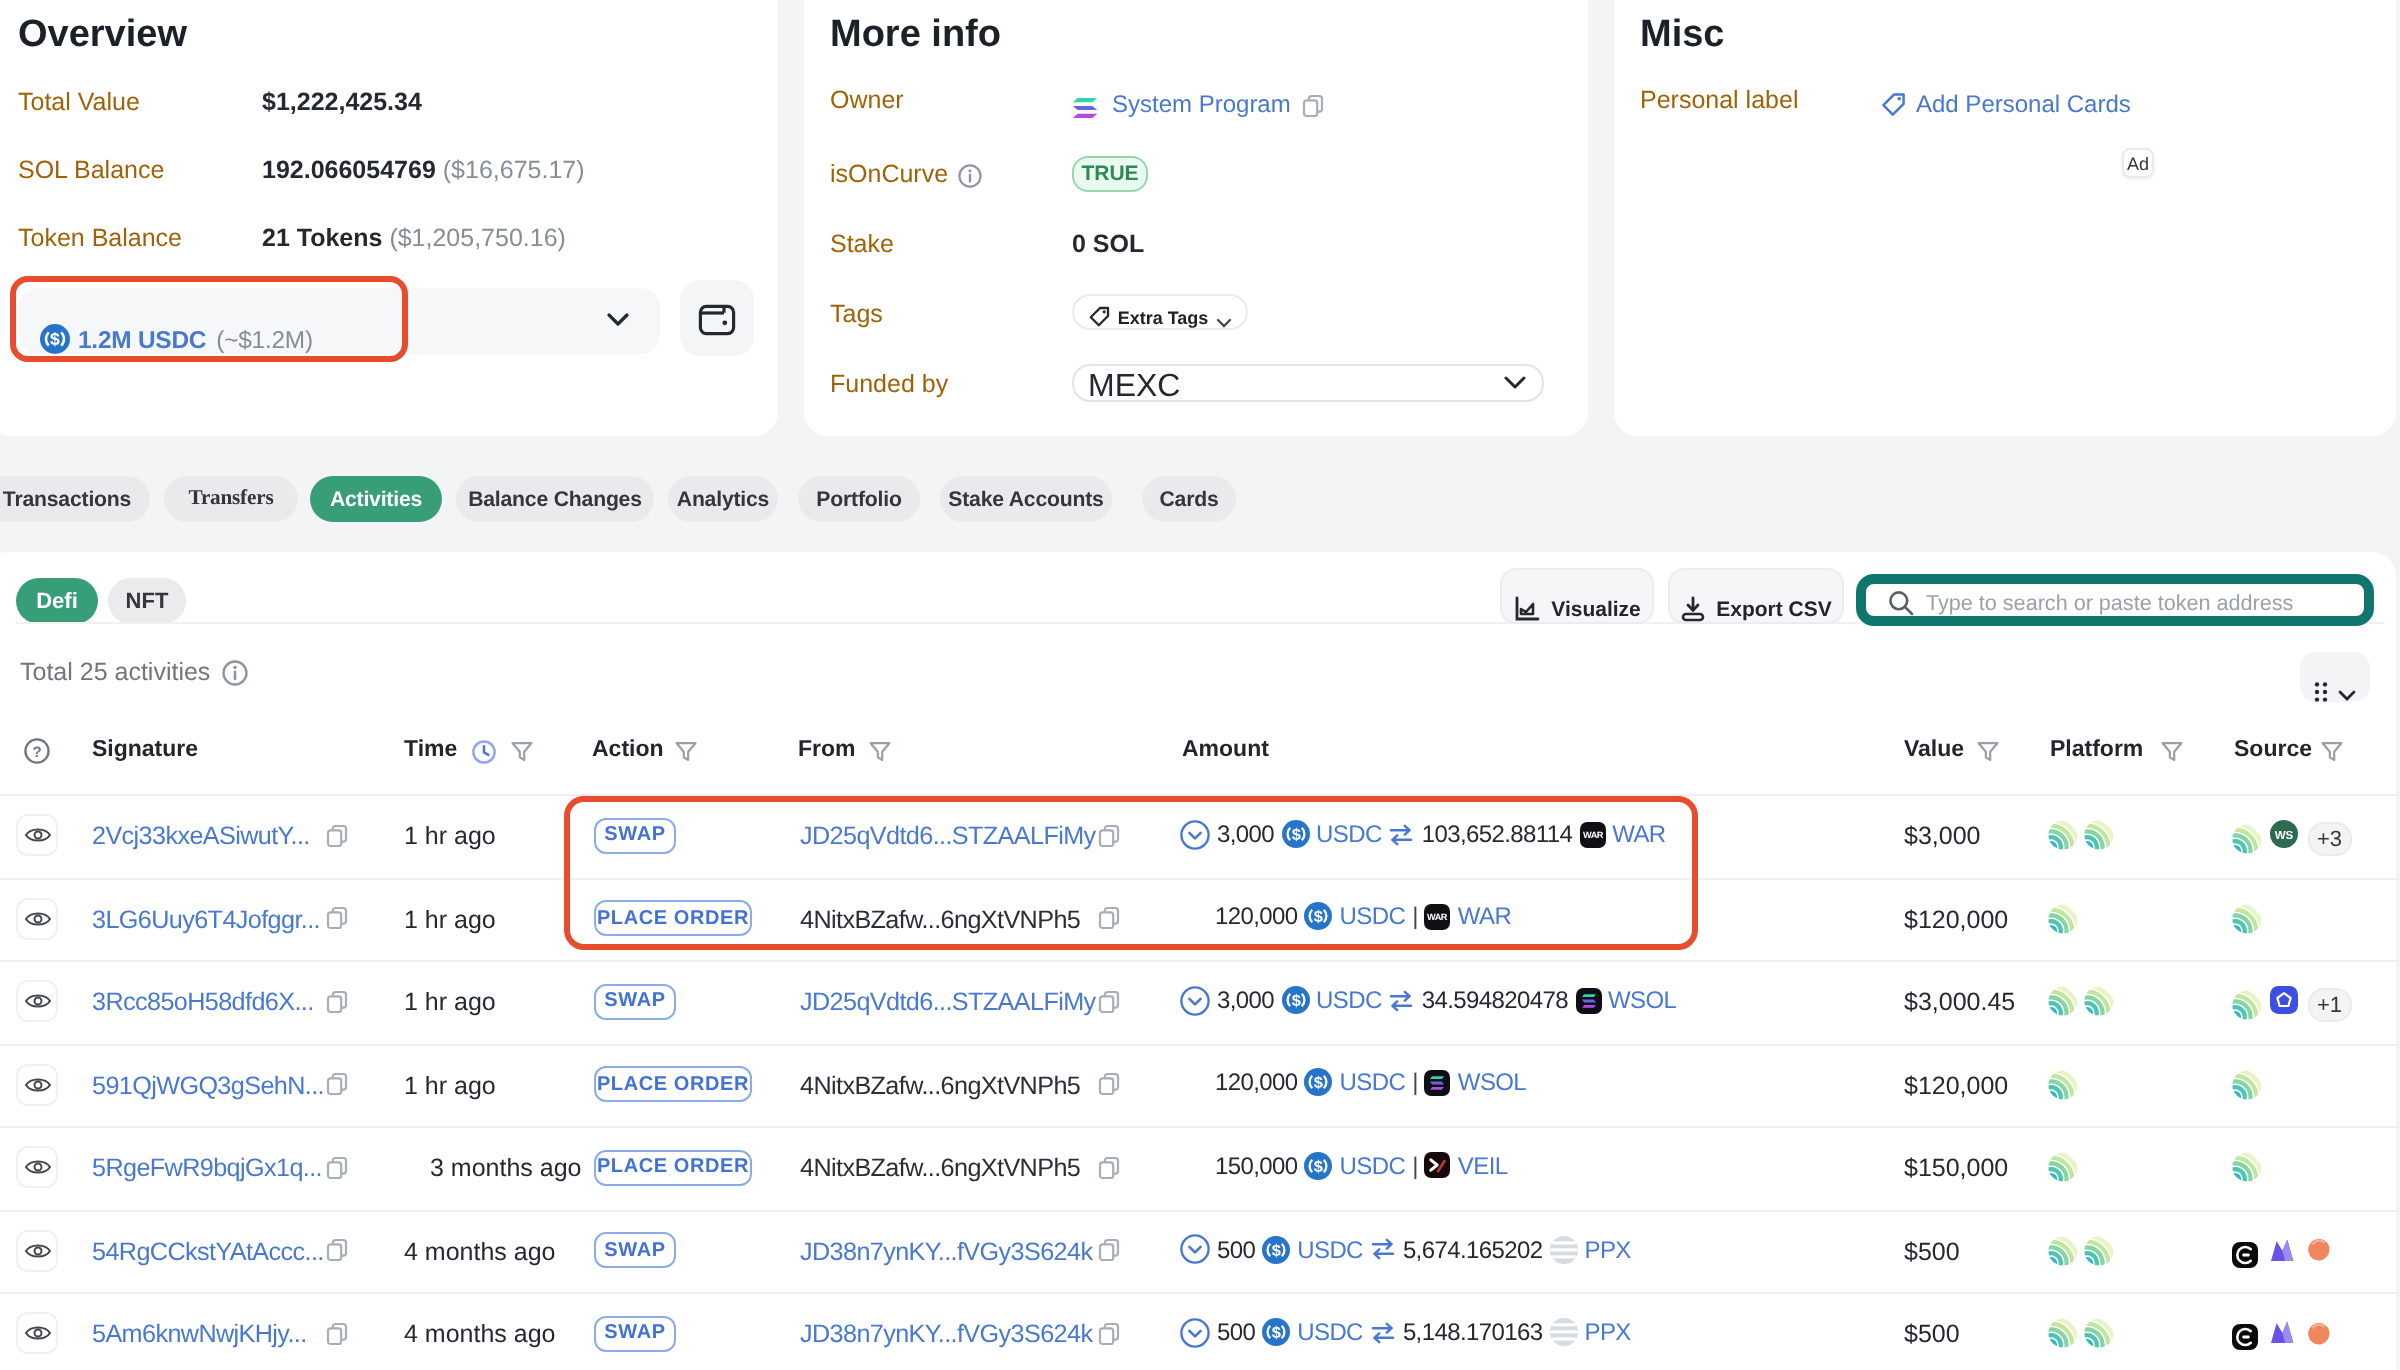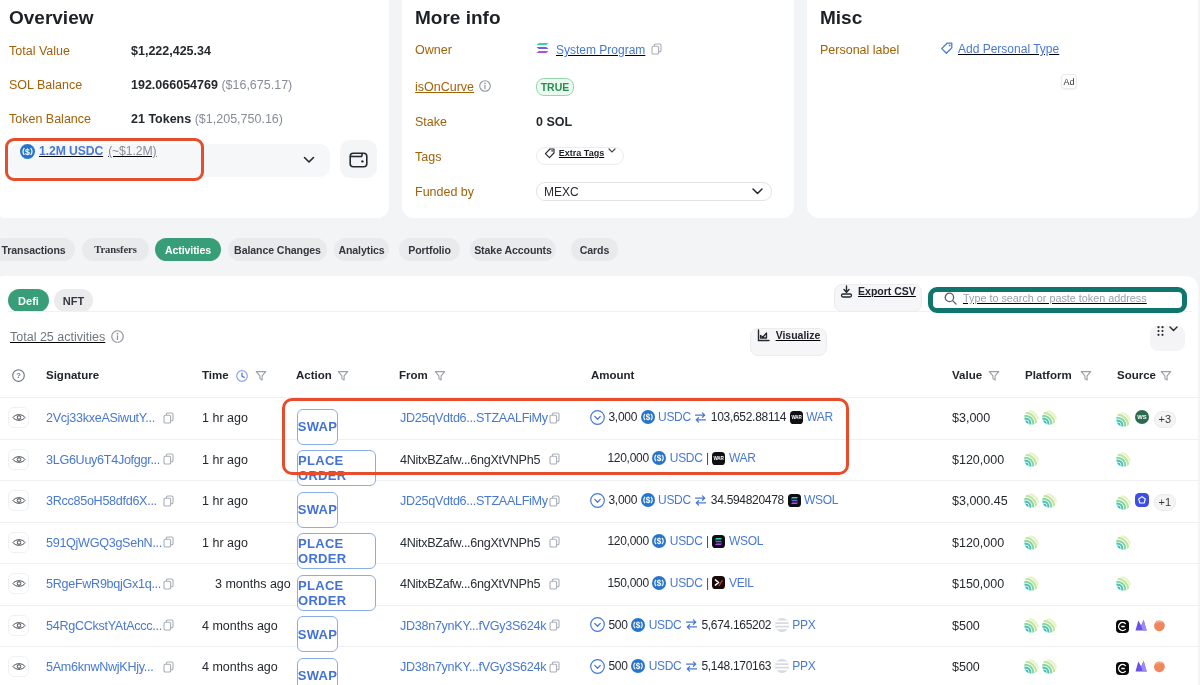--- a/index.html
+++ b/index.html
@@ -10,28 +10,28 @@
 .lbl { position:absolute; font-size:12.5px; color:#a16207; white-space:nowrap; }
 .val { position:absolute; font-size:12.5px; color:#24292f; white-space:nowrap; }
 .b { font-weight:700; }
 .gray { color:#878d97; font-weight:400; }
 .blue { color:#4878d2; }
 .hd { position:absolute; font-size:19px; font-weight:700; color:#1c2127; }
 .pill { position:absolute; height:23px; border-radius:12px; background:#e9eaec; color:#33373d;
   font-size:10.6px; font-weight:700; display:flex; align-items:center; justify-content:center;
   letter-spacing:-0.1px; white-space:nowrap; }
 .pill.on { background:#379e78; color:#fff; }
-.flex { display:flex; align-items:flex-start;text-decoration:underline; }
+.flex { display:flex; align-items:flex-end; }
 .th { position:absolute; font-size:11.5px; font-weight:700; color:#22262c; white-space:nowrap; }
 .divline { position:absolute; left:0; width:1200px; height:1px; background:#eef0f2; }
 .link { color:#4878d2; }
 .cell { position:absolute; font-size:12.5px; white-space:nowrap; }
 .addr { font-size:12.6px; letter-spacing:-0.3px; }
-.badge { position:absolute; height:36px; border-radius:6px; border:1px solid #8aace8; color:#4272d7;
-  background:#fff; font-size:13px; font-weight:700; display:flex; align-items:center; justify-content:center;
+.badge { position:absolute; height:18px; border-radius:6px; border:1px solid #8aace8; color:#4272d7;
+  background:#fff; font-size:10px; font-weight:700; display:flex; align-items:center; justify-content:center;
   letter-spacing:0.3px; }
 .eyebtn { position:absolute; left:8px; width:21px; height:21px; border-radius:6px; border:1px solid #f0f1f2;
   background:#fff; display:flex; align-items:center; justify-content:center; }
 .amt { position:absolute; left:590px; display:flex; align-items:center; font-size:12px;
   letter-spacing:-0.3px; color:#24292f; }
 .amt > * { margin-right:3.5px; }
 .srcrow { position:absolute; left:1116px; display:flex; align-items:center; }
 .plusbadge { height:17px; padding:0 4px; border-radius:8px; background:#f4f4f5; border:1px solid #ebebed;
   color:#33373d; font-size:11px; font-weight:400; display:flex; align-items:center; }
 .redbox { position:absolute; border:3px solid #e74c2c; z-index:50; }
@@ -102,52 +102,52 @@
       <path d="M6 1 H10 V5 L5.4 9.6 L1.4 5.6 Z" fill="none" stroke="#23272d" stroke-width="1.15" stroke-linejoin="round"></path>
       <circle cx="8.1" cy="2.9" r="0.8" fill="#23272d"></circle>
     </svg>
   <span style="font-size:9px; font-weight:700; color:#1c2127; margin:0 4px;">Extra Tags</span>
   <svg width="8" height="5" viewBox="0 0 8 5">
       <path d="M1 1 L4 4 L7 1" fill="none" stroke="#44494f" stroke-width="1.2" stroke-linecap="round"></path>
     </svg>
 </div>
 <div class="lbl" style="left:415px; top:185px;">Funded by</div>
 <div class="abs" style="left:536px; top:182px; width:236px; height:19px; border:1px solid #e2e3e6; border-radius:9px; background:#fff;"></div>
-<div class="abs" style="left:544px; top:185px; font-size:12px; color:#24292f;">MEXC</div>
+<div class="abs" style="left:544px; top:185px; font-size:16px; color:#24292f;">MEXC</div>
 <svg class="abs" style="left:752px; top:188px;" width="11" height="7" viewBox="0 0 11 7">
     <path d="M1 1 L5.5 5.5 L10 1" fill="none" stroke="#24292f" stroke-width="1.5" stroke-linecap="round" stroke-linejoin="round"></path>
   </svg>
 
 <div class="hd" style="left:820px; top:7px;">Misc</div>
 <div class="lbl" style="left:820px; top:43px;">Personal label</div>
 <div class="abs flex" style="left:940px; top:42px; height:17px;">
   <svg width="13" height="13" viewBox="0 0 13 13">
       <path d="M7.1 1.2 H11.8 V5.9 L6.4 11.3 L1.7 6.6 Z" fill="none" stroke="#4878d2" stroke-width="1.25" stroke-linejoin="round"></path>
       <circle cx="9.6" cy="3.4" r="0.9" fill="#4878d2"></circle>
     </svg>
-  <span style="font-size:12px; color:#4878d2; margin-left:5px;">Add Personal Type</span>
+  <span style="font-size:12px; color:#4878d2; margin-left:5px;">Add Personal Cards</span>
 </div>
 <div class="abs" style="left:1061px; top:74px; width:16px; height:15px; background:#fff; border:1px solid #ebebed; border-radius:4px; box-shadow:0 1px 2px rgba(0,0,0,0.06); font-size:9px; color:#33373d; display:flex; align-items:center; justify-content:center;">Ad</div>
 
 <div class="pill" style="left:-8px; top:238px; width:83px;">Transactions</div>
 <div class="pill" style="left:82px; top:238px; width:67px;font-family:Liberation Serif, serif;">Transfers</div>
 <div class="pill on" style="left:155px; top:238px; width:66px;">Activities</div>
 <div class="pill" style="left:228px; top:238px; width:99px;">Balance Changes</div>
 <div class="pill" style="left:334px; top:238px; width:55px;">Analytics</div>
 <div class="pill" style="left:399px; top:238px; width:61px;">Portfolio</div>
 <div class="pill" style="left:470px; top:238px; width:86px;">Stake Accounts</div>
 <div class="pill" style="left:571px; top:238px; width:47px;">Cards</div>
 
 <div class="abs" style="left:-8px; top:276px; width:1206px; height:409px; background:#fff; border-radius:12px 12px 0 0;"></div>
 
 <div class="abs" style="left:8px; top:289px; width:41px; height:23px; background:#379e78; border-radius:12px; color:#fff; font-size:11px; font-weight:700; display:flex; align-items:center; justify-content:center;">Defi</div>
 <div class="abs" style="left:54px; top:289px; width:39px; height:23px; background:#ebebed; border-radius:12px; color:#33373d; font-size:11px; font-weight:700; display:flex; align-items:center; justify-content:center;">NFT</div>
 <div class="abs" style="left:8px; top:311px; width:1184px; height:1px; background:#f0f1f3;"></div>
 
-<div class="abs flex" style="left:750px; top:284px; width:77px; height:28px; background:#f6f6f8; border:1px solid #ececef; border-radius:8px; justify-content:center;margin-top:44px;">
+<div class="abs flex" style="left:750px; top:284px; width:77px; height:28px; background:#f6f6f8; border:1px solid #ececef; border-radius:8px; justify-content:center;">
   <svg width="13" height="13" viewBox="0 0 13 13">
       <path d="M1.5 1 L1.5 11.5 L12 11.5" fill="none" stroke="#24292f" stroke-width="1.4" stroke-linecap="round"></path>
       <path d="M3.5 9 L3.5 6.5 L6 8 L9.5 4 L9.5 9 Z" fill="none" stroke="#24292f" stroke-width="1.3" stroke-linejoin="round"></path>
     </svg>
   <span style="font-size:10.5px; font-weight:700; color:#22262c; margin-left:6px;">Visualize</span>
 </div>
 <div class="abs flex" style="left:834px; top:284px; width:88px; height:28px; background:#f6f6f8; border:1px solid #ececef; border-radius:8px; justify-content:center; white-space:nowrap;">
   <svg width="13" height="13" viewBox="0 0 13 13">
       <path d="M6.5 1 L6.5 7" stroke="#24292f" stroke-width="1.4" stroke-linecap="round"></path>
       <path d="M4 4.5 L6.5 7.2 L9 4.5" fill="none" stroke="#24292f" stroke-width="1.4" stroke-linecap="round" stroke-linejoin="round"></path>

